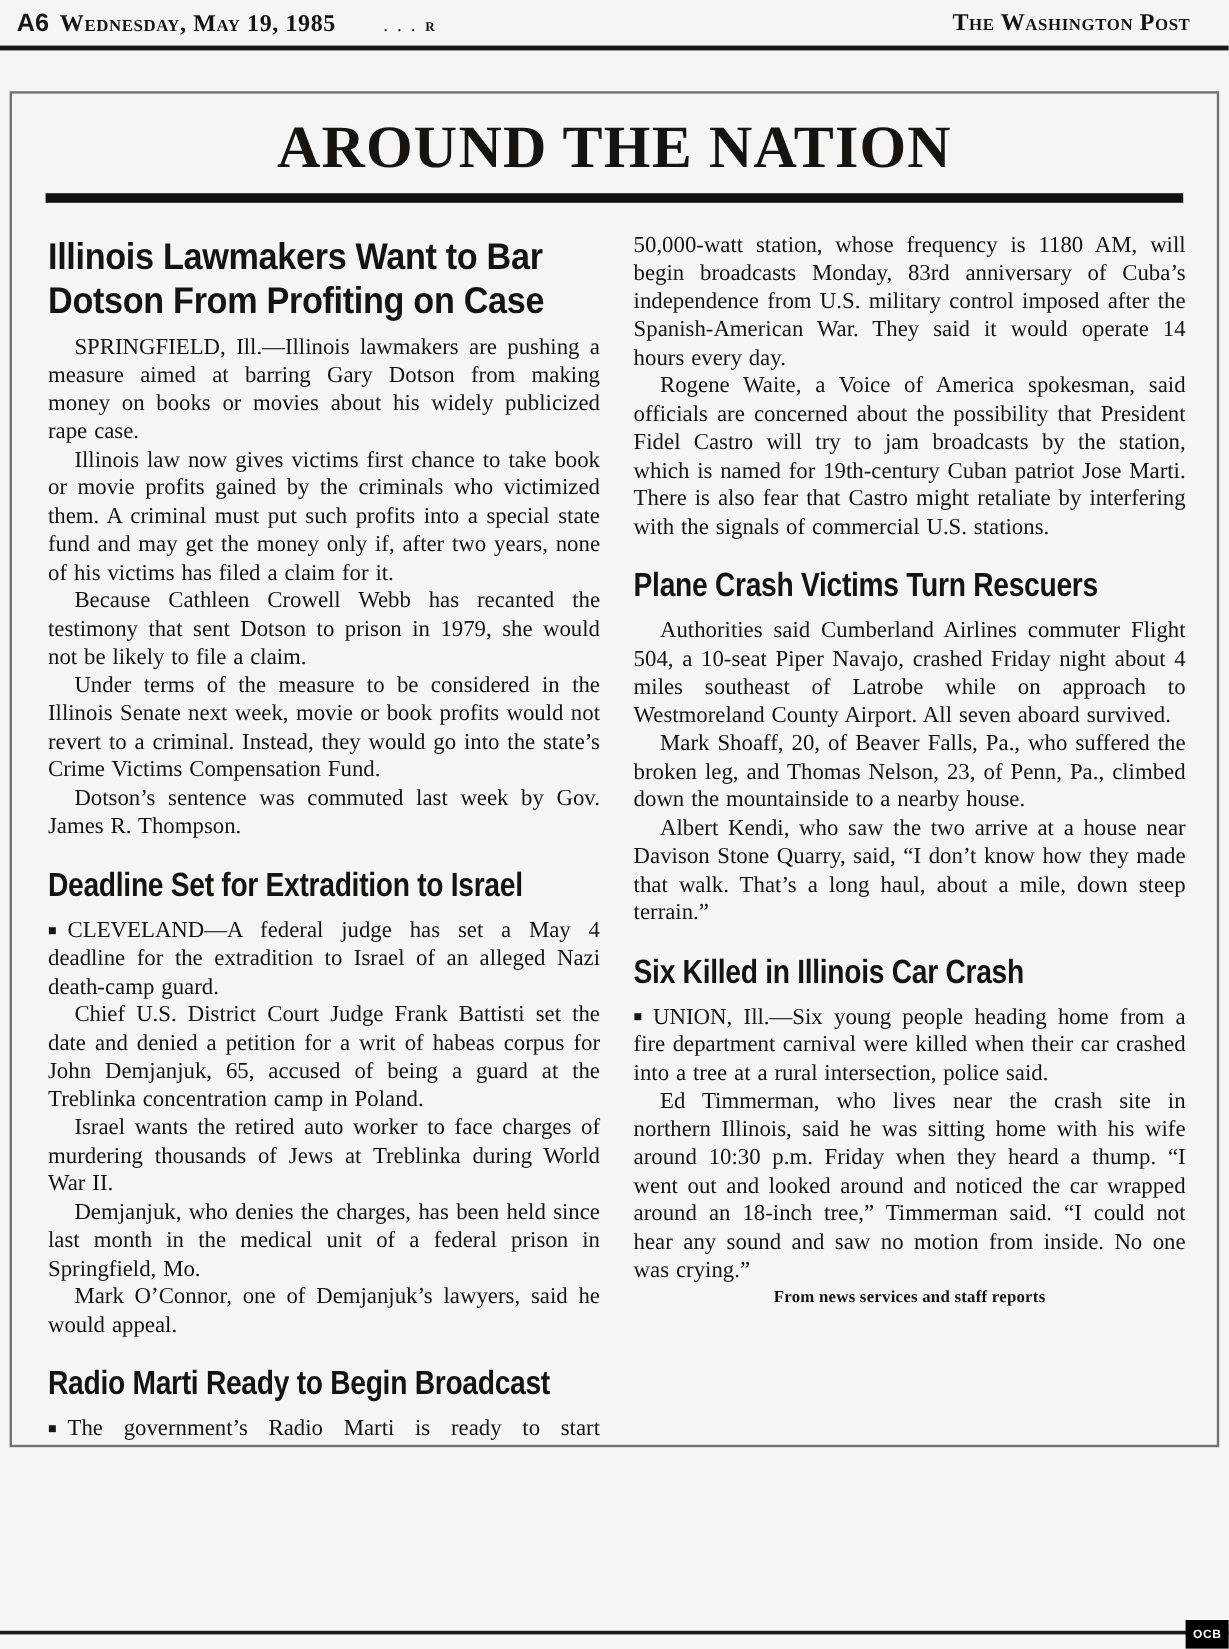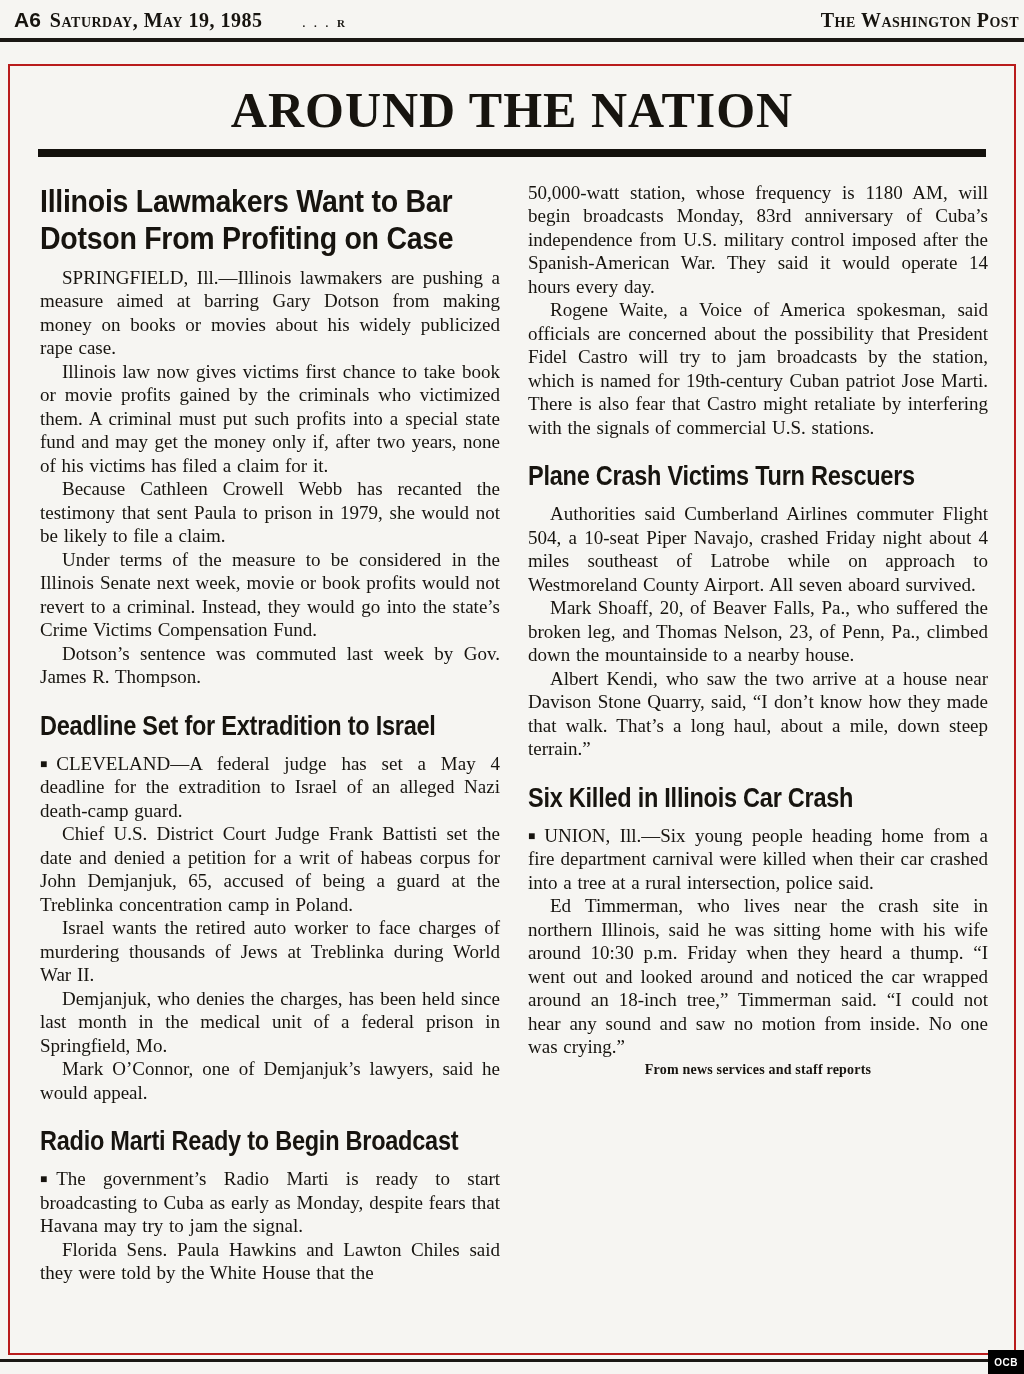--- a/index.html
+++ b/index.html
@@ -9,39 +9,39 @@
     height: 1374px;
     overflow: hidden;
     background: #f6f5f2;
     font-family: "Liberation Serif", serif;
     color: #17140f;
   }
   .page { position: relative; width: 1024px; height: 1374px; }
 
   
   .masthead {
-    position: absolute; top: 8px; left: 14px; right: 5px;
-    display: flex; justify-content: space-between; align-items: flex-end;
+    position: absolute; top: 8px; left: 14px; right: 32px;
+    display: flex; justify-content: space-between; align-items: flex-start;
   }
   .masthead-left { display: flex; align-items: baseline; }
   .pagenum {
     font-family: "Liberation Sans", sans-serif;
     font-weight: bold; font-size: 21px; letter-spacing: 0px; margin-right: 9px;
   }
   .smallcaps {
     font-variant: small-caps; font-weight: bold; font-size: 20px; letter-spacing: 0.5px;
   }
   .edition { font-weight: bold; font-size: 11px; letter-spacing: 3px; margin-left: 40px; }
   .masthead-rule { position: absolute; top: 38px; left: 0; width: 1024px; height: 4px; background: #1b1814; }
 
   
   .frame {
-    position: absolute; top: 64px; left: 8px;
-    width: 1008px; height: 1291px;
-    border: 2px solid #b91c1c; box-sizing: border-box;
+    position: absolute; top: 76px; left: 8px;
+    width: 1008px; height: 1130px;
+    border: 2px solid #737373; box-sizing: border-box;
     overflow: hidden;
   }
   .section-title {
     margin: 18px 0 0 0; text-align: center;
     font-weight: bold; font-size: 50px; line-height: 1.05; letter-spacing: 1px;
   }
   .title-rule { height: 8px; background: #14110d; margin: 12px 28px 0 28px; }
 
   .content {
     display: grid; grid-template-columns: 1fr 1fr; column-gap: 28px;
@@ -90,42 +90,42 @@
   }
 </style>
 </head>
 <body>
 
 <div class="page">
 
   <header class="masthead">
     <div class="masthead-left">
       <span class="pagenum">A6</span>
-      <span class="smallcaps">Saturday, May 19, 1985</span>
+      <span class="smallcaps">Wednesday, May 19, 1985</span>
       <span class="edition">. . . R</span>
     </div>
     <span class="smallcaps">The Washington Post</span>
   </header>
   <div class="masthead-rule"></div>
 
   <section class="frame">
     <h1 class="section-title">AROUND THE NATION</h1>
     <div class="title-rule"></div>
 
     <div class="content">
 
       <div class="col">
 
         <h2 class="headline lead first">
           <span class="hl-line">Illinois Lawmakers Want to Bar</span>
           <span class="hl-line">Dotson From Profiting on Case</span>
         </h2>
         <p class="para">SPRINGFIELD, Ill.—Illinois lawmakers are pushing a measure aimed at barring Gary Dotson from making money on books or movies about his widely publicized rape case.</p>
         <p class="para">Illinois law now gives victims first chance to take book or movie profits gained by the criminals who victimized them. A criminal must put such profits into a special state fund and may get the money only if, after two years, none of his victims has filed a claim for it.</p>
-        <p class="para">Because Cathleen Crowell Webb has recanted the testimony that sent Paula to prison in 1979, she would not be likely to file a claim.</p>
+        <p class="para">Because Cathleen Crowell Webb has recanted the testimony that sent Dotson to prison in 1979, she would not be likely to file a claim.</p>
         <p class="para">Under terms of the measure to be considered in the Illinois Senate next week, movie or book profits would not revert to a criminal. Instead, they would go into the state’s Crime Victims Compensation Fund.</p>
         <p class="para">Dotson’s sentence was commuted last week by Gov. James R. Thompson.</p>
 
         <h2 class="headline">
           <span class="hl-line">Deadline Set for Extradition to Israel</span>
         </h2>
         <p class="para noindent"><span class="bullet">■</span><span>CLEVELAND—A federal judge has set a May 4 deadline for the extradition to Israel of an alleged Nazi death-camp guard.</span></p>
         <p class="para">Chief U.S. District Court Judge Frank Battisti set the date and denied a petition for a writ of habeas corpus for John Demjanjuk, 65, accused of being a guard at the Treblinka concentration camp in Poland.</p>
         <p class="para">Israel wants the retired auto worker to face charges of murdering thousands of Jews at Treblinka during World War II.</p>
         <p class="para">Demjanjuk, who denies the charges, has been held since last month in the medical unit of a federal prison in Springfield, Mo.</p>

